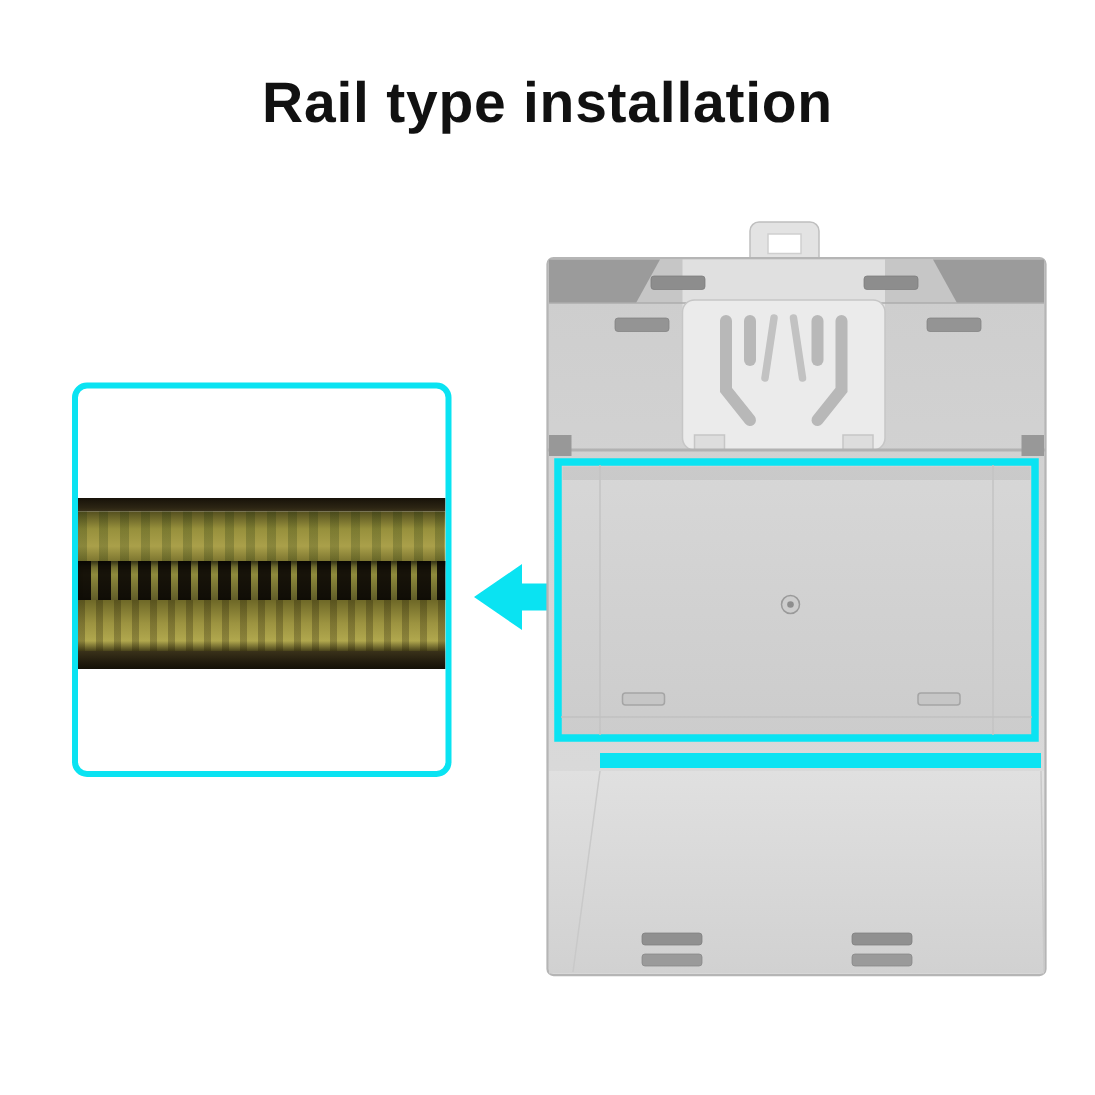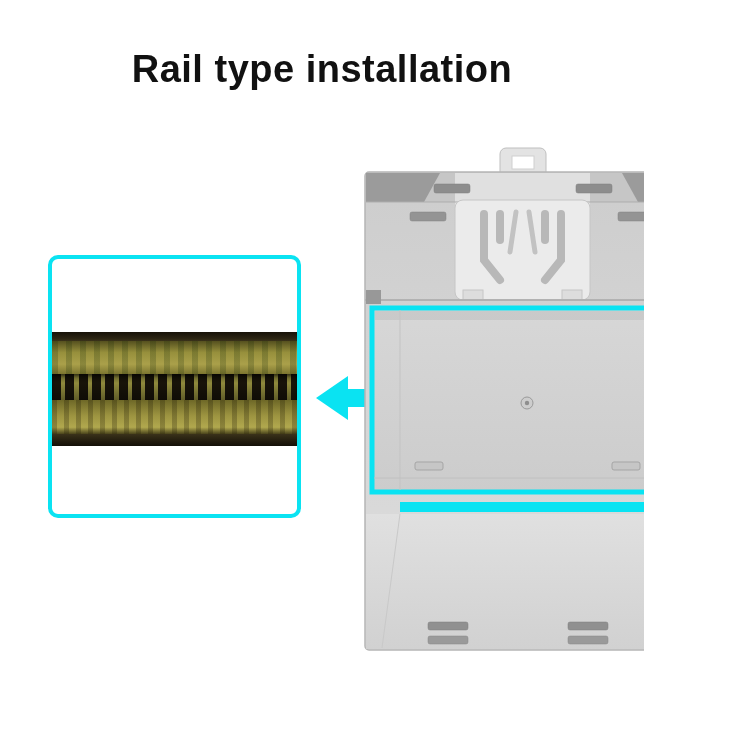--- a/index.html
+++ b/index.html
@@ -1,18 +1,18 @@
 <!DOCTYPE html>
 <html><head>
 <meta charset="utf-8">
 <style>
   html,body{margin:0;padding:0;background:#ffffff;}
   #stage{
     position:relative;
-    width:644px;height:730px;
+    width:730px;height:730px;
     background:#ffffff;
     overflow:hidden;
     font-family:"Liberation Sans", sans-serif;
     border-radius:26px;
   }
   
   .page-title{
     position:absolute;
     left:0; right:0; top:48px;
     text-align:center;

